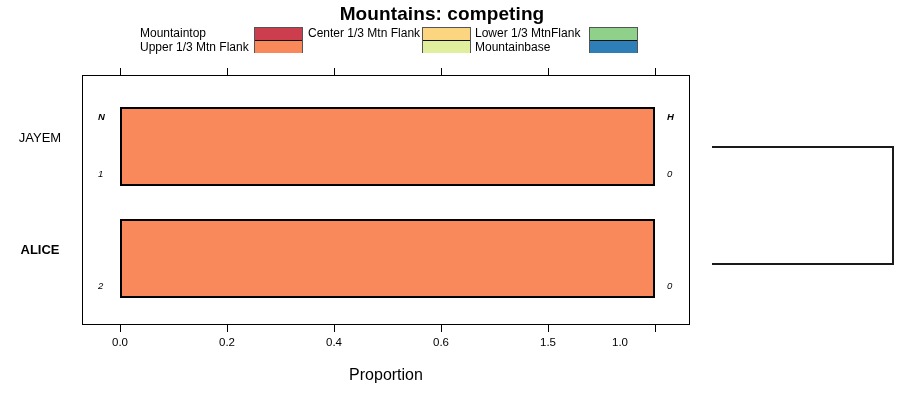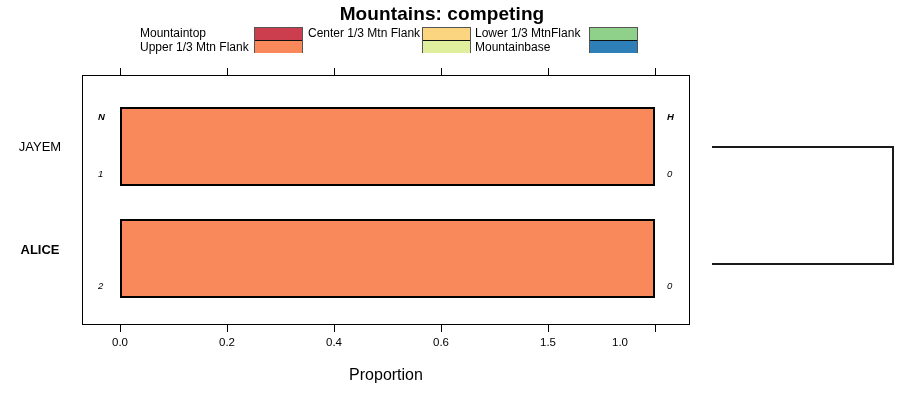--- a/index.html
+++ b/index.html
@@ -208,21 +208,21 @@
     <div class="tick bottom" style="left: 441px;"></div>
     <div class="tick top" style="left: 441px;"></div>
     <div class="tick-label" style="left: 441px;">0.6</div>
     <div class="tick bottom" style="left: 548px;"></div>
     <div class="tick top" style="left: 548px;"></div>
     <div class="tick-label" style="left: 548px;">1.5</div>
     <div class="tick bottom" style="left: 655px;"></div>
     <div class="tick top" style="left: 655px;"></div>
     <div class="tick-label" style="left: 620px;">1.0</div>
     <div class="bar" title="JAYEM: 1" style="left: 120px; top: 107px; width: 535px; height: 79px; background: rgb(249, 136, 90);"></div>
-    <div class="row-label" style="left: 0px; top: 129.5px; margin-top: 9px;">JAYEM</div>
+    <div class="row-label" style="left: 0px; top: 129.5px;">JAYEM</div>
     <div class="corner-label bold" style="left: 98px; top: 111px;">N</div>
     <div class="corner-label" style="left: 98px; top: 168px;">1</div>
     <div class="corner-label bold" style="left: 667px; top: 111px;">H</div>
     <div class="corner-label" style="left: 667px; top: 168px;">0</div>
     <div class="bar" title="ALICE: 1" style="left: 120px; top: 219px; width: 535px; height: 79px; background: rgb(249, 136, 90);"></div>
     <div class="row-label bold" style="left: 0px; top: 241.5px;">ALICE</div>
     <div class="corner-label" style="left: 98px; top: 280px;">2</div>
     <div class="corner-label" style="left: 667px; top: 280px;">0</div>
   </div>
 

